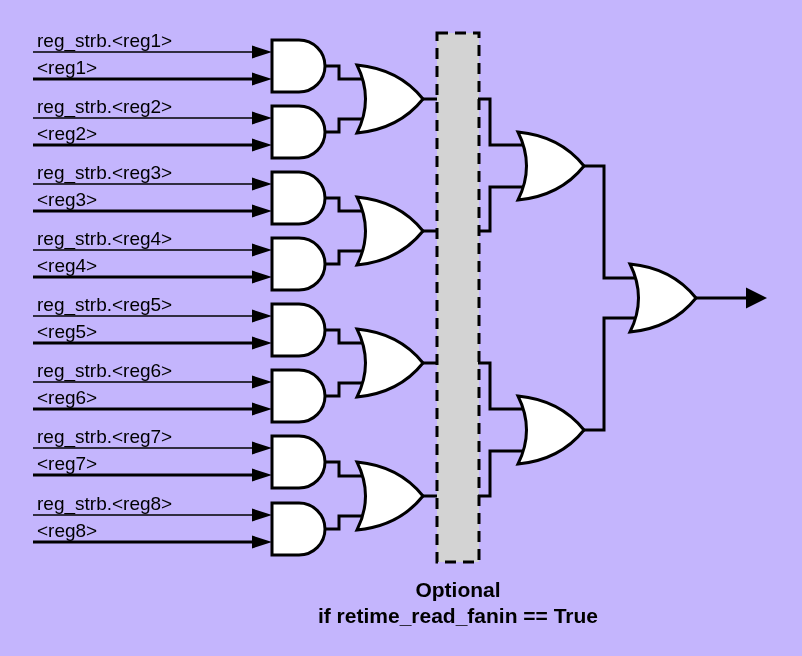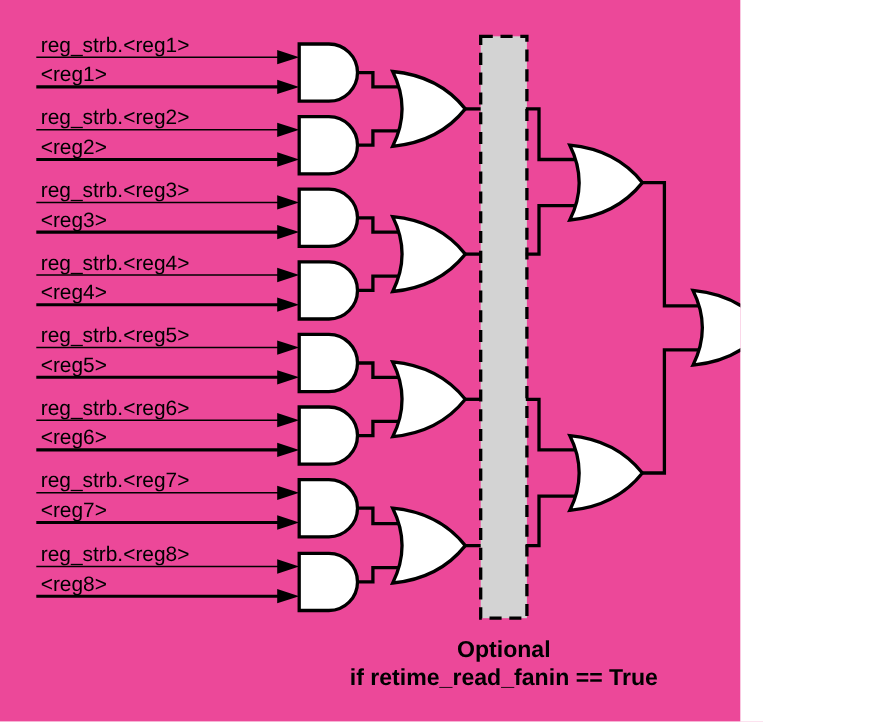--- a/index.html
+++ b/index.html
@@ -2,23 +2,23 @@
 <html><head>
 <meta charset="utf-8">
 <style>
   html, body {
     margin: 0;
     padding: 0;
     background: #ffffff;
   }
   .canvas {
     position: relative;
-    width: 673px;
+    width: 802px;
     height: 656px;
-    background: #ec4899;
+    background: #c4b5fd;
     font-family: "Liberation Sans", sans-serif;
     overflow: hidden;
   }
   svg {
     display: block;
   }
   .wire-thin   { stroke: #000; stroke-width: 1.4; fill: none; }
   .wire-thick  { stroke: #000; stroke-width: 2.8; fill: none; }
   .jog         { stroke: #000; stroke-width: 3;   fill: none; }
   .gate        { stroke: #000; stroke-width: 3;   fill: #ffffff; }

